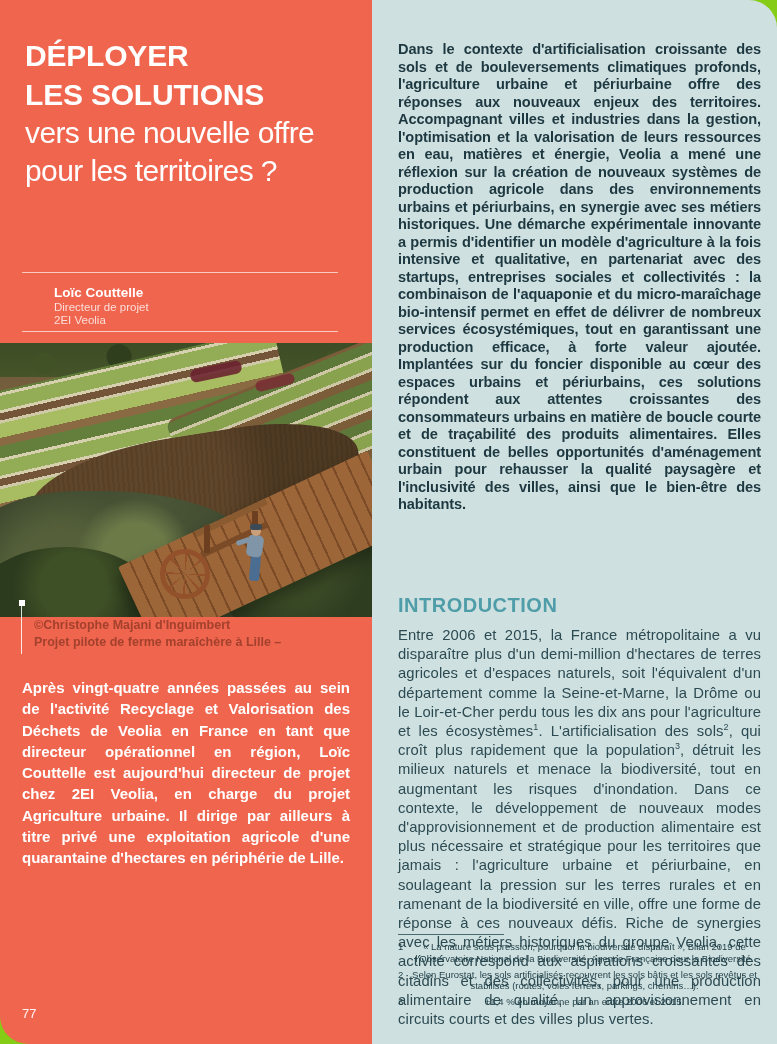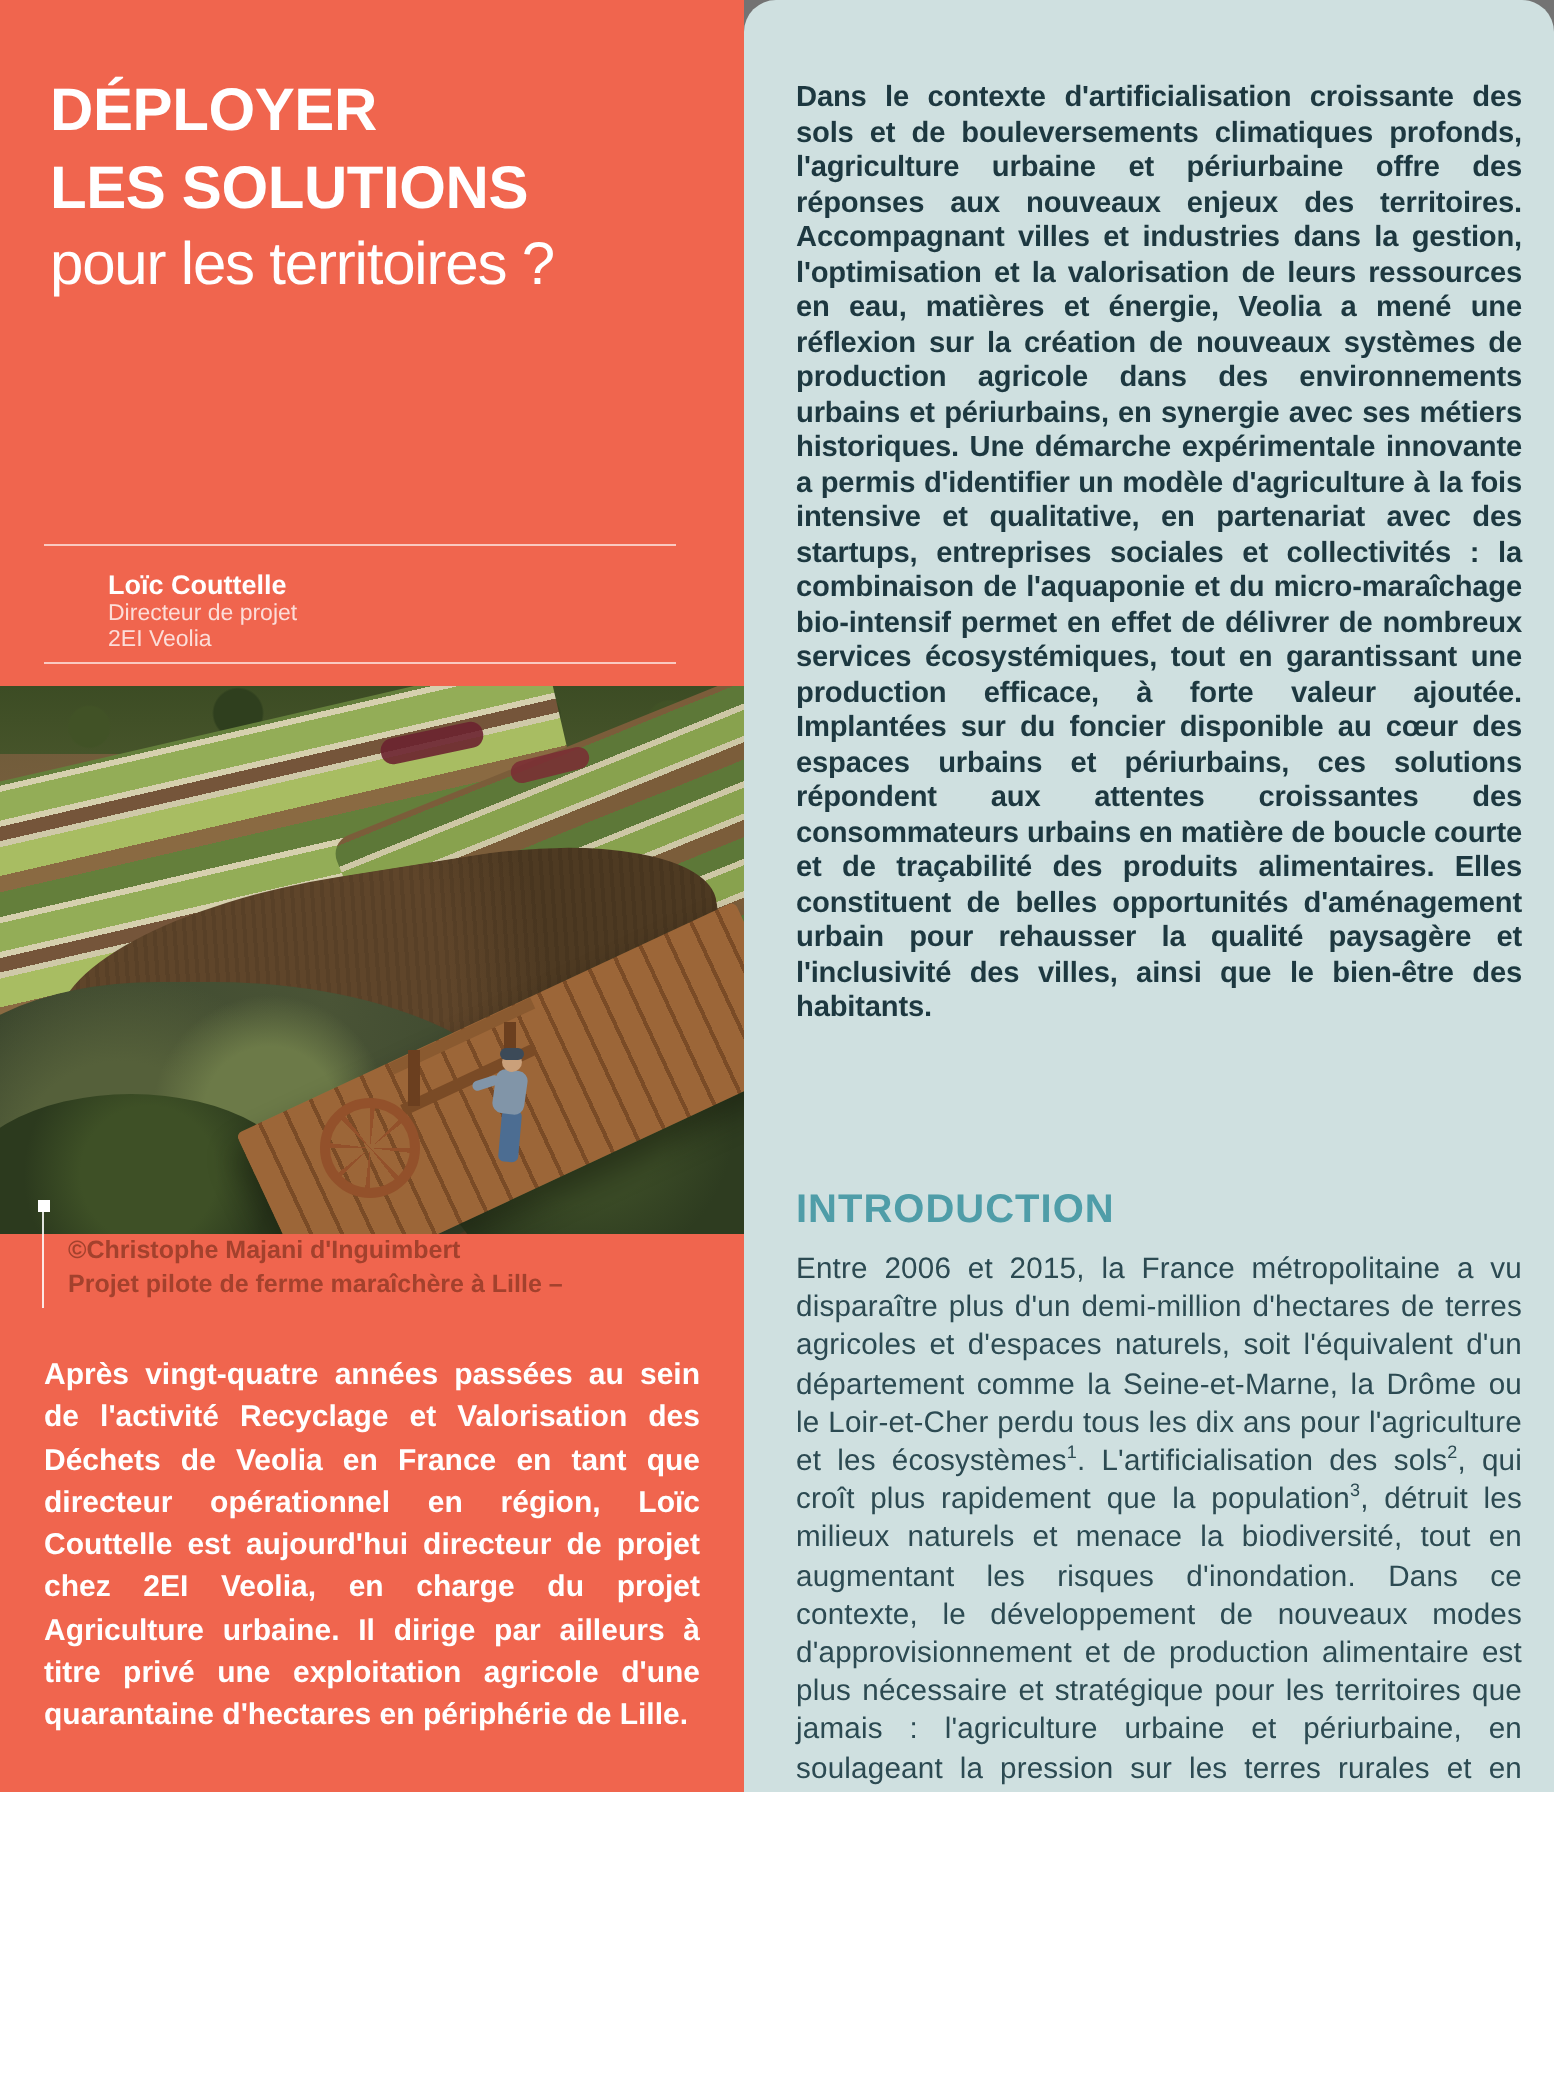--- a/index.html
+++ b/index.html
@@ -1,16 +1,16 @@
 <!DOCTYPE html>
 <html><head>
 <meta charset="utf-8">
 <style>
   html,body{margin:0;padding:0;background:#ffffff;}
-  .page{position:relative;width:777px;height:896px;background:#737373;overflow:hidden;
+  .page{position:relative;width:777px;height:1044px;background:#84cc16;overflow:hidden;
         font-family:"Liberation Sans","DejaVu Sans",sans-serif;}
 
   
   .left-panel{position:absolute;left:0;top:0;width:372px;height:1044px;
               background:#f0654e;border-bottom-left-radius:28px;}
   .title-block{position:absolute;left:25px;top:36px;width:330px;color:#ffffff;}
   .title-bold{font-size:30px;line-height:39px;font-weight:700;letter-spacing:-0.2px;}
   .title-sub{font-size:30px;line-height:38px;font-weight:400;letter-spacing:-0.6px;}
   .rule{position:absolute;left:22px;width:316px;height:1px;background:rgba(255,255,255,0.65);}
   .rule-1{top:272px;} .rule-2{top:331px;}
@@ -87,21 +87,21 @@
            line-height:17px;color:#a3412d;}
 
   
   .bio{position:absolute;left:22px;top:677px;width:328px;color:#ffffff;font-size:15px;
        font-weight:700;line-height:21.3px;text-align:justify;}
 
   .page-number{position:absolute;left:22px;top:1006px;color:rgba(255,255,255,0.92);font-size:13px;}
 
   
   .right-panel{position:absolute;left:372px;top:0;width:405px;height:1044px;
-               background:#cfe0e0;border-top-right-radius:28px;border-radius:16px;}
+               background:#cfe0e0;border-top-right-radius:28px;}
   .lead{position:absolute;left:26px;top:41px;width:363px;color:#1d3840;font-size:14.6px;
         font-weight:700;line-height:17.5px;text-align:justify;letter-spacing:-0.1px;}
   .section-heading{position:absolute;left:26px;top:594px;color:#4f9da8;font-size:20px;
         font-weight:700;letter-spacing:0.5px;}
   .body-text{position:absolute;left:26px;top:626px;width:363px;color:#2c4a52;font-size:14.8px;
         font-weight:400;line-height:19.2px;text-align:justify;letter-spacing:0.1px;}
   .body-text sup{font-size:9px;line-height:0;vertical-align:super;}
   .footnote-rule{position:absolute;left:26px;top:934px;width:106px;height:1px;background:#4a6a72;}
   .footnotes{position:absolute;left:26px;top:941px;width:360px;color:#1f3e46;font-size:9.5px;
         line-height:11.8px;}
@@ -112,20 +112,21 @@
 </head>
 <body>
 
 <div class="page">
 
   <div class="left-panel">
 
     <div class="title-block">
       <div class="title-bold">DÉPLOYER</div>
       <div class="title-bold">LES SOLUTIONS</div>
+      <div class="title-sub">vers une nouvelle offre</div>
       <div class="title-sub">pour les territoires ?</div>
     </div>
 
     <div class="rule rule-1"></div>
 
     <div class="author-block">
       <div class="author-name">Loïc Couttelle</div>
       <div class="author-role">Directeur de projet</div>
       <div class="author-org">2EI Veolia</div>
     </div>

